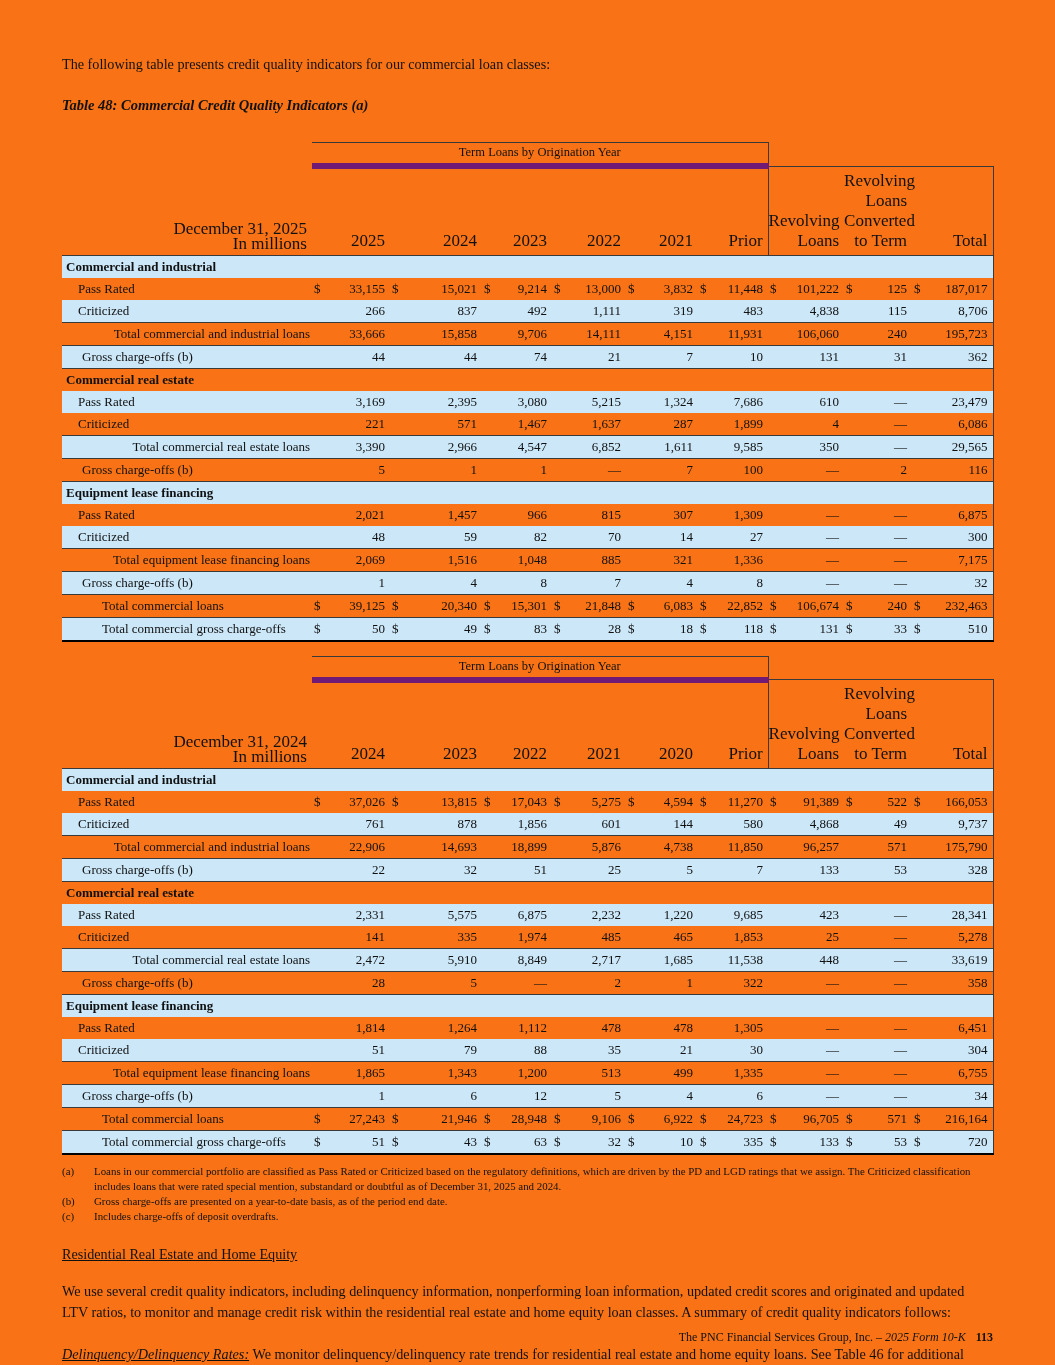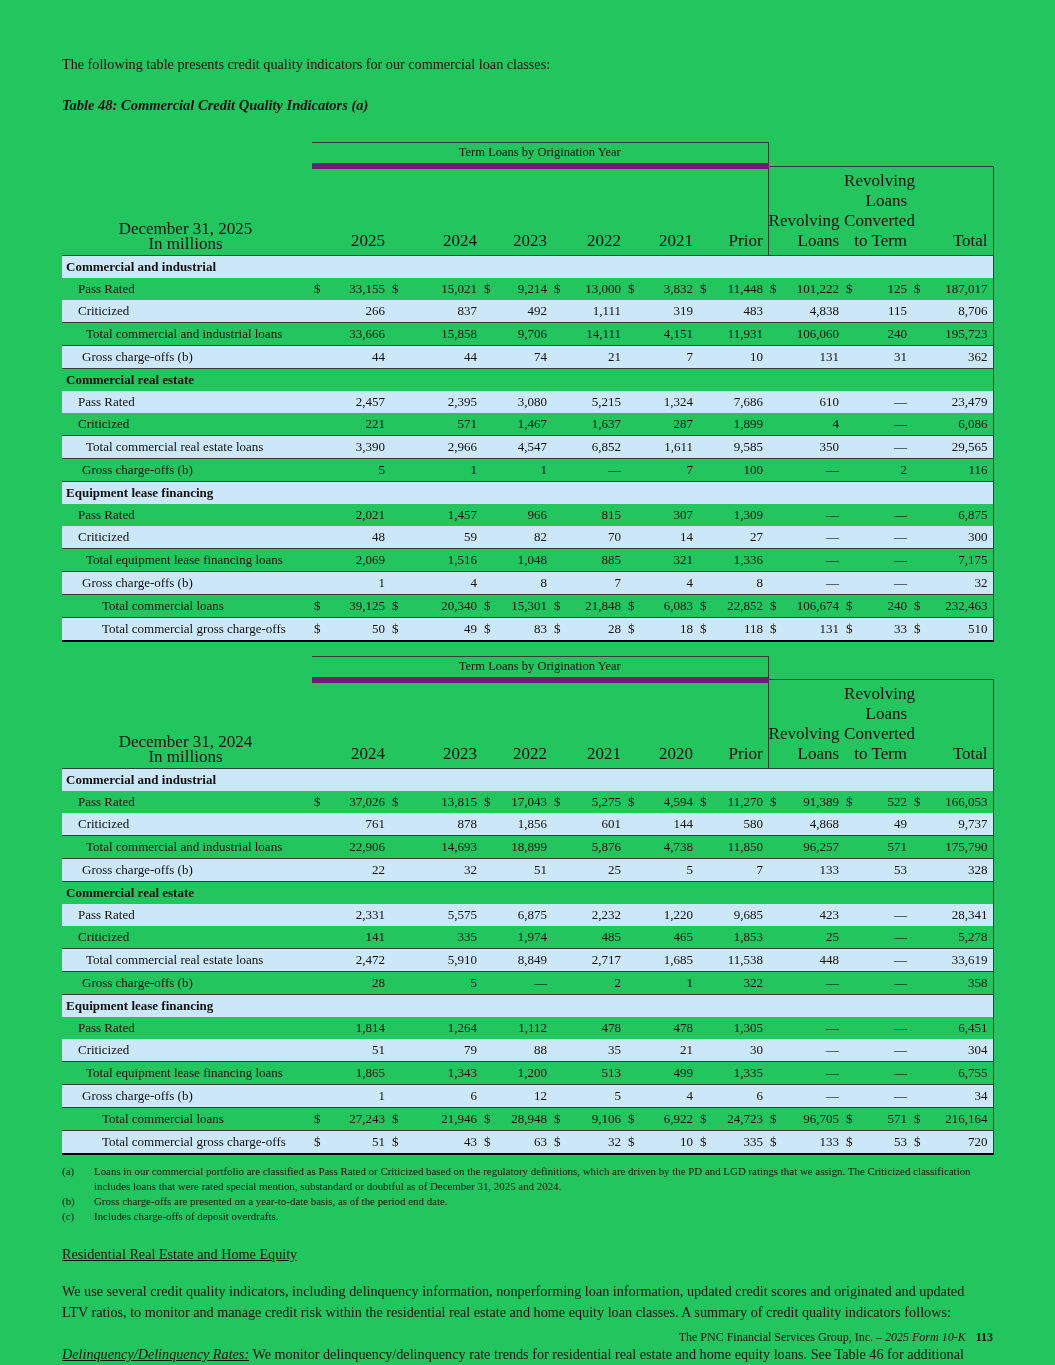--- a/index.html
+++ b/index.html
@@ -2,21 +2,21 @@
 <html><head>
 <meta charset="utf-8">
 <style>
   * { margin: 0; padding: 0; box-sizing: border-box; }
   html, body { background: #ffffff; }
   body { font-family: "Liberation Serif", "DejaVu Serif", serif; color: #111; }
   .page {
     position: relative;
     width: 1055px; height: 1365px;
     margin: 0 auto;
-    background: #22c55e;
+    background: #f97316;
     padding: 55px 62px 0 62px;
     overflow: hidden;
   }
   .intro { font-size: 14.2px; line-height: 19px; }
   .tbl-title { font-size: 14.5px; font-weight: bold; font-style: italic; margin-top: 23px; }
 
   table.fin {
     border-collapse: collapse;
     table-layout: fixed;
     width: 931px;
@@ -36,32 +36,32 @@
     border-right: 1px solid #3a3a3a;
   }
   td.revtop { border-bottom: 1px solid #3a3a3a; }
   tr.hdr-cols td {
     text-align: right;
     font-size: 17px;
     padding: 4px 5px 4px 0;
     border-bottom: 1px solid #3a3a3a;
     white-space: pre-line;
   }
-  tr.hdr-cols td.hdrlbl { text-align: center; padding-left: 2px; line-height: 15px; }
+  tr.hdr-cols td.hdrlbl { text-align: right; padding-left: 2px; line-height: 15px; }
   tr.hdr-cols td.revdiv { border-left: 1px solid #3a3a3a; }
   tr.hdr-cols td:last-child { border-right: 1px solid #3a3a3a; }
 
   
   tbody tr:nth-child(odd) td { background: #cbe7f8; }
   tbody td { padding: 3px 5px 3px 0; font-size: 13px; }
   tbody td:last-child { border-right: 1px solid #3a3a3a; }
   td.lblcell { text-align: left; padding-right: 2px; }
   tr.kind-section td { font-weight: bold; padding-left: 4px; }
   tr.kind-item td.lblcell { padding-left: 16px; }
-  tr.kind-subtotal td.lblcell { padding-left: 24px; }
+  tr.kind-subtotal td.lblcell { padding-left: 24px; text-align: right; }
   tr.kind-gross td.lblcell { padding-left: 20px; }
   tr.kind-grand td.lblcell { padding-left: 40px; }
   tr.kind-section td, tr.kind-subtotal td, tr.kind-gross td, tr.kind-grand td { border-top: 1px solid #3a3a3a; }
   tbody tr:last-child td { border-bottom: 2.5px solid #000; }
 
   td.num { text-align: right; position: relative; }
   .cellflex { display: flex; justify-content: space-between; }
   .cellflex .cur { text-align: left; padding-left: 2px; }
   .cellflex .val { margin-left: auto; }
   .notemark {
@@ -337,21 +337,21 @@
             </div>
           </td>
         </tr>
         <tr class="kind-section">
           <td class="sec-label lblcell" colspan="10">Commercial real estate</td>
         </tr>
         <tr class="kind-item">
           <td class="lblcell">Pass Rated</td>
           <td class="num">
             <div class="cellflex">
-              <span class="val">2,457</span>
+              <span class="val">3,169</span>
             </div>
           </td>
           <td class="num">
             <div class="cellflex">
               <span class="val">2,395</span>
             </div>
           </td>
           <td class="num">
             <div class="cellflex">
               <span class="val">3,080</span>

